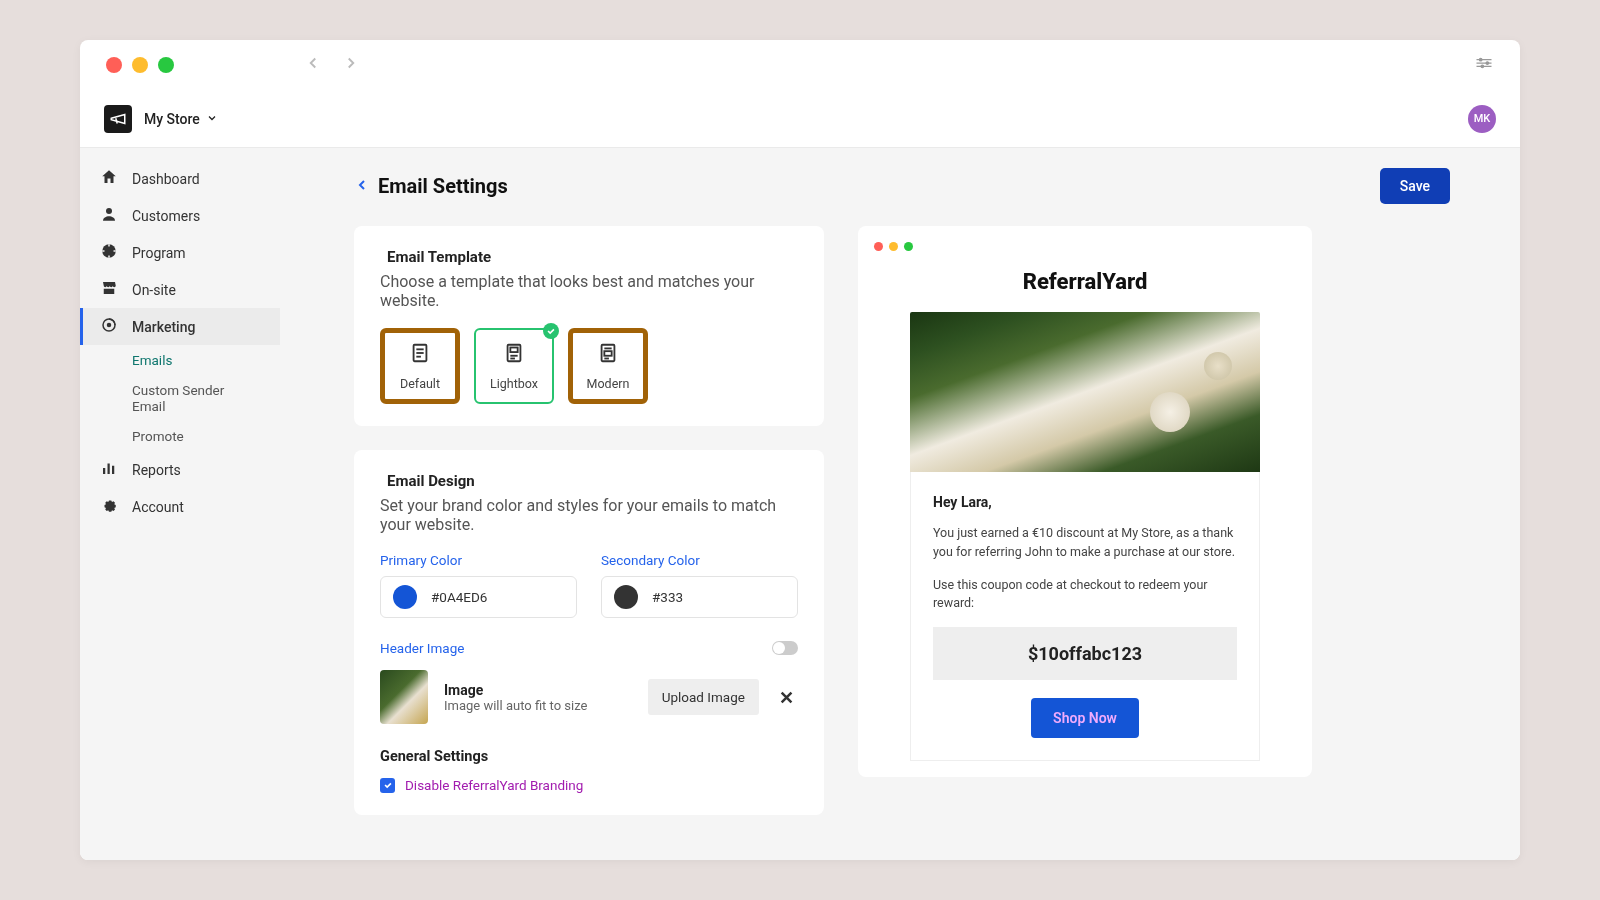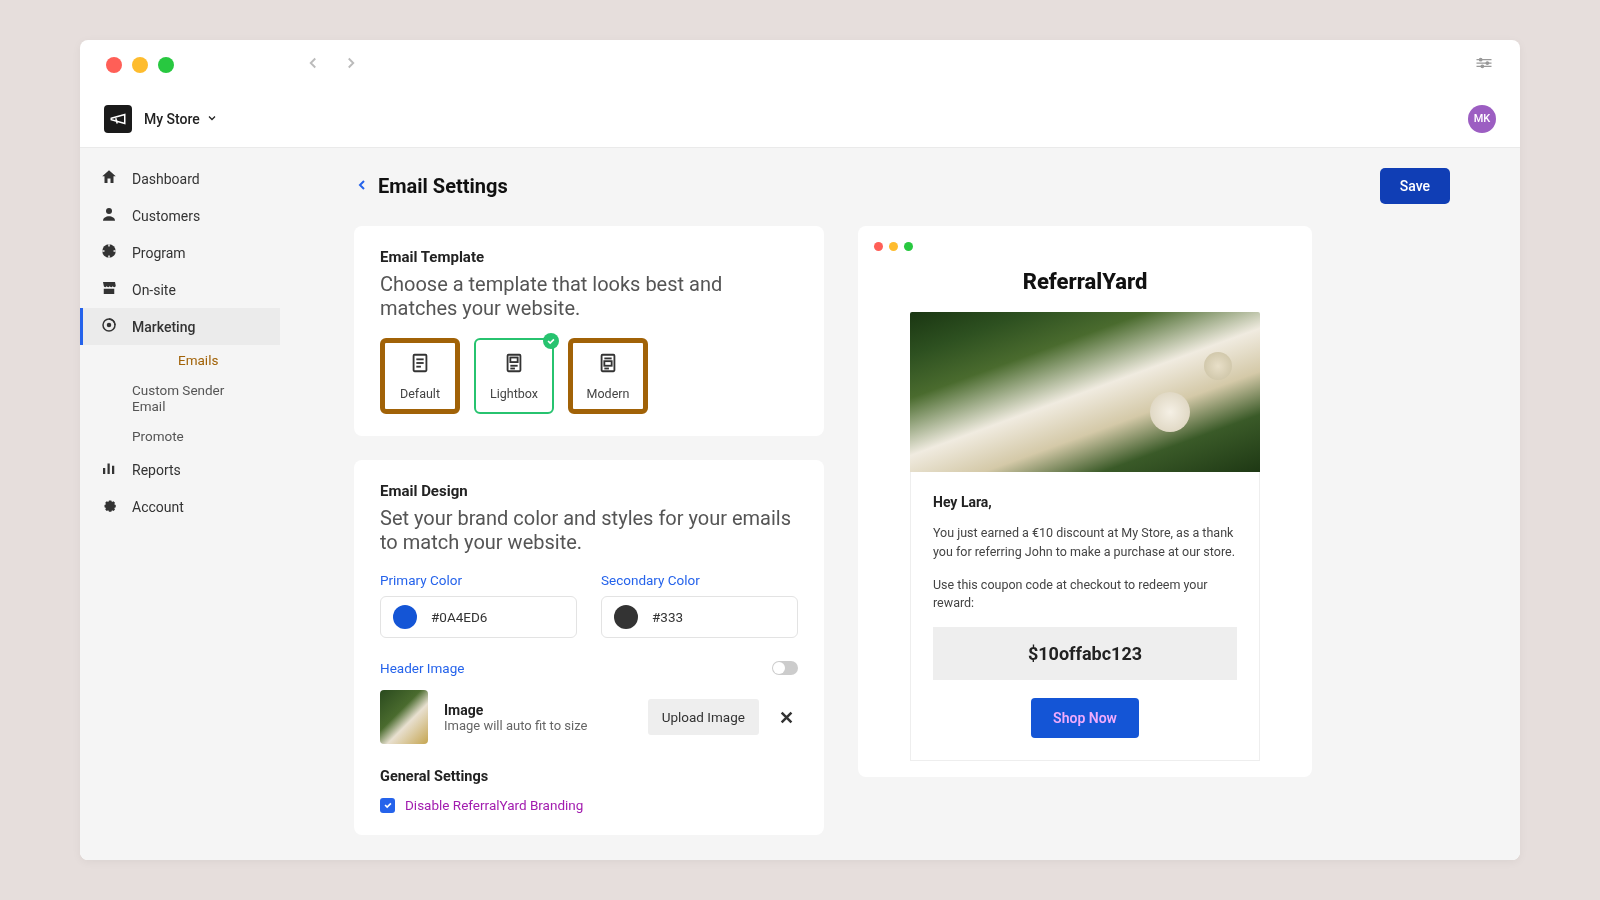--- a/index.html
+++ b/index.html
@@ -23,31 +23,31 @@
 .store-name { font-size: 14px; font-weight: 500; color: #222; display: flex; align-items: center; gap: 6px; }
 .topbar .spacer { flex: 1; }
 .avatar { width: 28px; height: 28px; border-radius: 50%; background: #9c5ec2; color: #fff; display: flex; align-items: center; justify-content: center; font-size: 11px; font-weight: 500; }
 .body { flex: 1; display: flex; overflow: hidden; }
 .sidebar { width: 200px; background: #f5f5f5; padding-top: 12px; }
 .nav-item { display: flex; align-items: center; gap: 14px; padding: 8px 20px; font-size: 14px; color: #333; cursor: pointer; }
 .nav-item.active { background: #ebebeb; color: #2563eb; border-left: 3px solid #2563eb; padding-left: 17px; font-weight: 500; }
 .nav-item.active { color: #333; }
 .nav-item svg { width: 18px; height: 18px; color: #333; }
 .sub-item { padding: 7px 20px 7px 52px; font-size: 13.5px; color: #555; cursor: pointer; }
-.sub-item.active { color: #a16207; margin-left: 46px; }
+.sub-item.active { color: #0f766e; }
 .main { flex: 1; background: #f5f5f5; padding: 20px 70px 20px 74px; overflow: auto; }
 .page-header { display: flex; align-items: center; justify-content: space-between; margin-bottom: 22px; }
 .page-title { display: flex; align-items: center; gap: 8px; font-size: 20px; font-weight: 700; color: #111; }
 .page-title svg { width: 16px; height: 16px; color: #2563eb; }
 .save-btn { background: #103eb5; color: #fff; border: none; padding: 10px 20px; border-radius: 5px; font-size: 14px; font-weight: 500; cursor: pointer; }
 .content-row { display: flex; gap: 34px; align-items: flex-start; }
 .left-col { width: 470px; display: flex; flex-direction: column; gap: 24px; }
 .card { background: #fff; border-radius: 8px; padding: 22px 26px; }
-.card h3 { font-size: 15px; font-weight: 700; color: #222; margin-bottom: 6px; }
-.card .desc { font-size: 20px; color: #555; margin-bottom: 18px; }
+.card h3 { font-size: 15px; font-weight: 700; color: #222; margin-bottom: 6px; margin-left: 7px; }
+.card .desc { font-size: 16px; color: #555; margin-bottom: 18px; }
 .templates { display: flex; gap: 14px; }
 .tmpl { width: 80px; height: 76px; border: 5px solid #a16207; border-radius: 6px; display: flex; flex-direction: column; align-items: center; justify-content: center; gap: 8px; cursor: pointer; position: relative; }
 .tmpl.selected { border: 2px solid #27c36f; }
 .tmpl svg { width: 22px; height: 22px; color: #333; }
 .tmpl-label { font-size: 12.5px; color: #444; }
 .tmpl-check { position: absolute; top: -7px; right: -7px; width: 16px; height: 16px; background: #27c36f; border-radius: 50%; display: flex; align-items: center; justify-content: center; color: #fff; }
 .tmpl-check svg { width: 10px; height: 10px; color: #fff; }
 .color-row { display: flex; gap: 24px; }
 .color-field { flex: 1; }
 .color-label { font-size: 13.5px; color: #2563eb; margin-bottom: 8px; }

